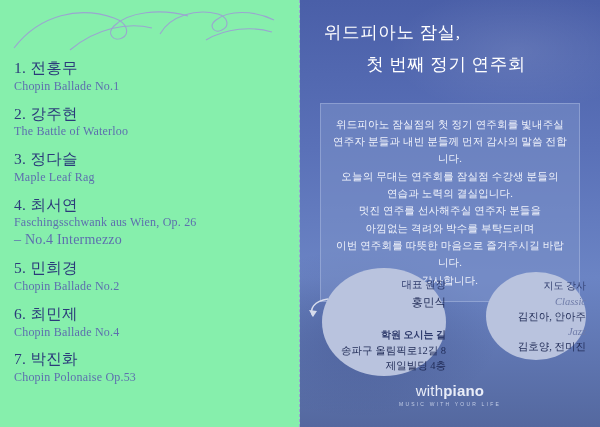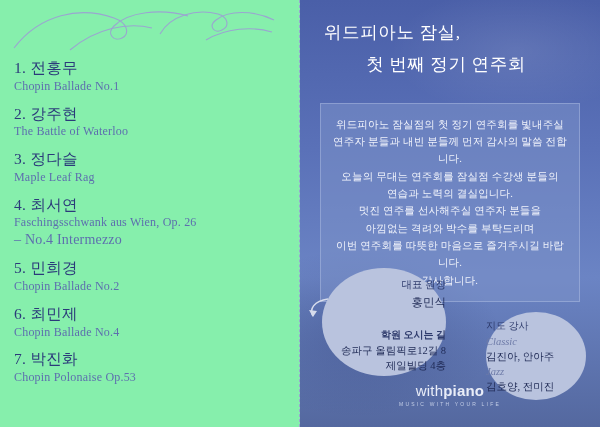--- a/index.html
+++ b/index.html
@@ -159,24 +159,23 @@
     height: 26px;
   }
   .blob-right {
     position: absolute;
     left: 186px;
     top: 272px;
     width: 100px;
     height: 88px;
     background: #b9c3de;
     border-radius: 50px / 44px;
-    text-align: left;
+    text-align: right;
     box-sizing: border-box;
     padding-top: 7px;
-    margin-top: 40px;
   }
   .blob-right .b-title {
     font-size: 10px;
     color: #2f3c6d;
     line-height: 1.45;
   }
   .blob-right .b-genre {
     font-size: 10.5px;
     color: #6e7ba8;
     line-height: 1.45;

